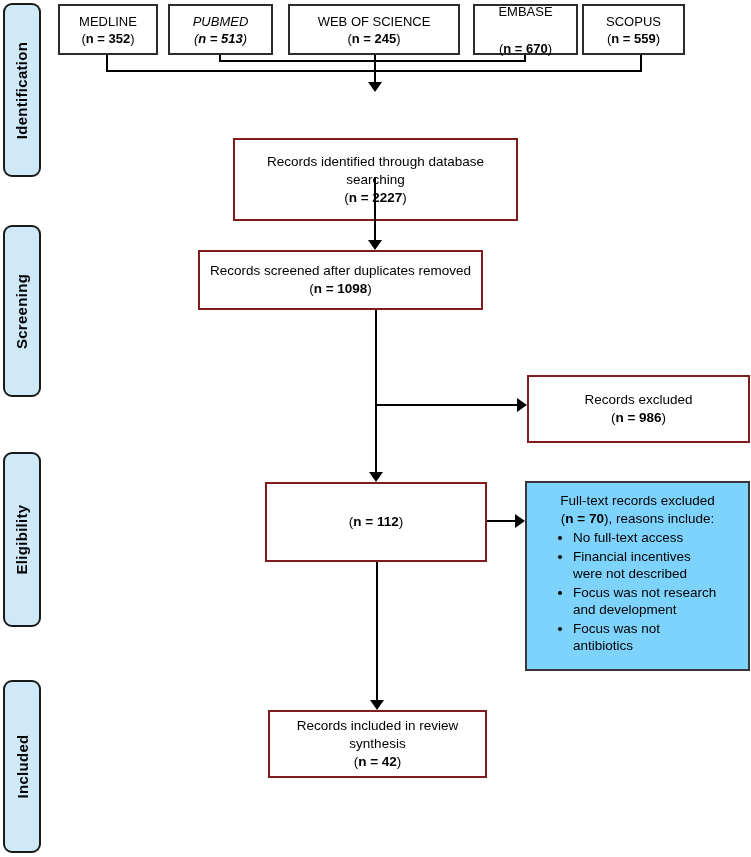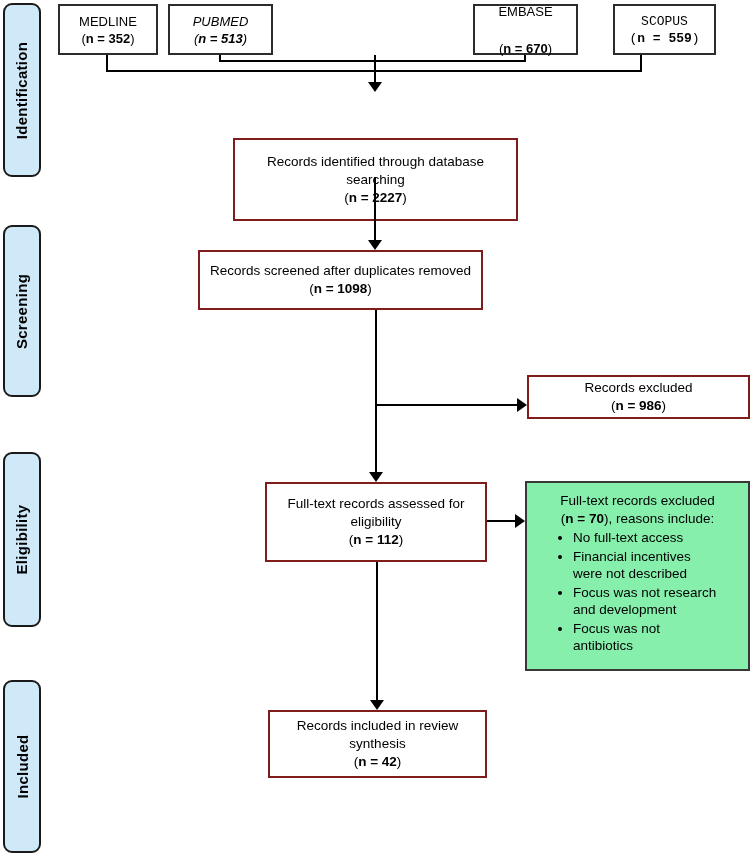--- a/index.html
+++ b/index.html
@@ -36,21 +36,21 @@
     border-left:7px solid transparent;border-right:7px solid transparent;
     border-top:10px solid #000;
   }
   .arr-right{
     position:absolute;width:0;height:0;
     border-top:7px solid transparent;border-bottom:7px solid transparent;
     border-left:10px solid #000;
   }
   
   .reasonbox{
-    position:absolute;background:#86efac;border:2px solid #383838;
+    position:absolute;background:#7dd3fc;border:2px solid #383838;
     box-sizing:border-box;font-size:13.5px;line-height:17.5px;
     padding:9px 6px 6px 6px;text-align:center;
   }
   .reasonbox ul{
     margin:2px 0 0 0;padding:0 0 0 40px;text-align:left;
     list-style:disc outside;
   }
   .reasonbox li{max-width:150px;padding:0;margin:0 0 1px 0;}
 </style>
 </head>
@@ -72,25 +72,29 @@
   </div>
 
   <div class="box dbbox" style="left:58px;top:4px;width:100px;height:51px;">
     <span>MEDLINE</span>
     <span class="cnt"><span>(</span><b>n = 352</b><span>)</span></span>
   </div>
   <div class="box dbbox" style="left:168px;top:4px;width:105px;height:51px;font-style:italic;">
     <span>PUBMED</span>
     <span class="cnt"><span>(</span><b>n = 513</b><span>)</span></span>
   </div>
+  <div class="box dbbox" style="left:288px;top:4px;width:172px;height:51px;">
+    <span>WEB OF SCIENCE</span>
+    <span class="cnt"><span>(</span><b>n = 245</b><span>)</span></span>
+  </div>
   <div class="box dbbox" style="left:473px;top:4px;width:105px;height:51px;gap:20px;">
     <span>EMBASE</span>
     <span class="cnt"><span>(</span><b>n = 670</b><span>)</span></span>
   </div>
-  <div class="box dbbox" style="left:613px;top:4px;width:103px;height:51px;font-family:Liberation Mono, monospace;">
+  <div class="box dbbox" style="left:582px;top:4px;width:103px;height:51px;">
     <span>SCOPUS</span>
     <span class="cnt"><span>(</span><b>n = 559</b><span>)</span></span>
   </div>
 
   <div class="vline" style="left:106px;top:55px;height:17px;"></div>
   <div class="vline" style="left:219px;top:55px;height:7px;"></div>
   <div class="vline" style="left:524px;top:55px;height:7px;"></div>
   <div class="vline" style="left:640px;top:55px;height:17px;"></div>
   <div class="hline" style="left:219px;top:60px;width:307px;"></div>
   <div class="hline" style="left:106px;top:70px;width:536px;"></div>
@@ -108,27 +112,26 @@
   <div class="box" style="left:198px;top:250px;width:285px;height:60px;">
     <span>Records screened after duplicates removed</span>
     <span class="cnt"><span>(</span><b>n = 1098</b><span>)</span></span>
   </div>
 
   <div class="vline" style="left:375px;top:310px;height:162px;"></div>
   <div class="arr-down" style="left:369px;top:472px;"></div>
   <div class="hline" style="left:375px;top:404px;width:143px;"></div>
   <div class="arr-right" style="left:517px;top:398px;"></div>
 
-  <div class="box" style="left:527px;top:375px;width:223px;height:44px;">
+  <div class="box" style="left:527px;top:375px;width:223px;height:68px;">
     <span>Records excluded</span>
     <span class="cnt"><span>(</span><b>n = 986</b><span>)</span></span>
   </div>
 
   <div class="box" style="left:265px;top:482px;width:222px;height:80px;">
-    <span>Full-text records assessed for eligibility</span>
     <span class="cnt"><span>(</span><b>n = 112</b><span>)</span></span>
   </div>
 
   <div class="hline" style="left:487px;top:520px;width:28px;"></div>
   <div class="arr-right" style="left:515px;top:514px;"></div>
 
   <div class="reasonbox" style="left:525px;top:481px;width:225px;height:190px;">
     <div>Full-text records excluded</div>
     <div class="cnt"><span>(</span><b>n = 70</b><span>), reasons include:</span></div>
     <ul>

